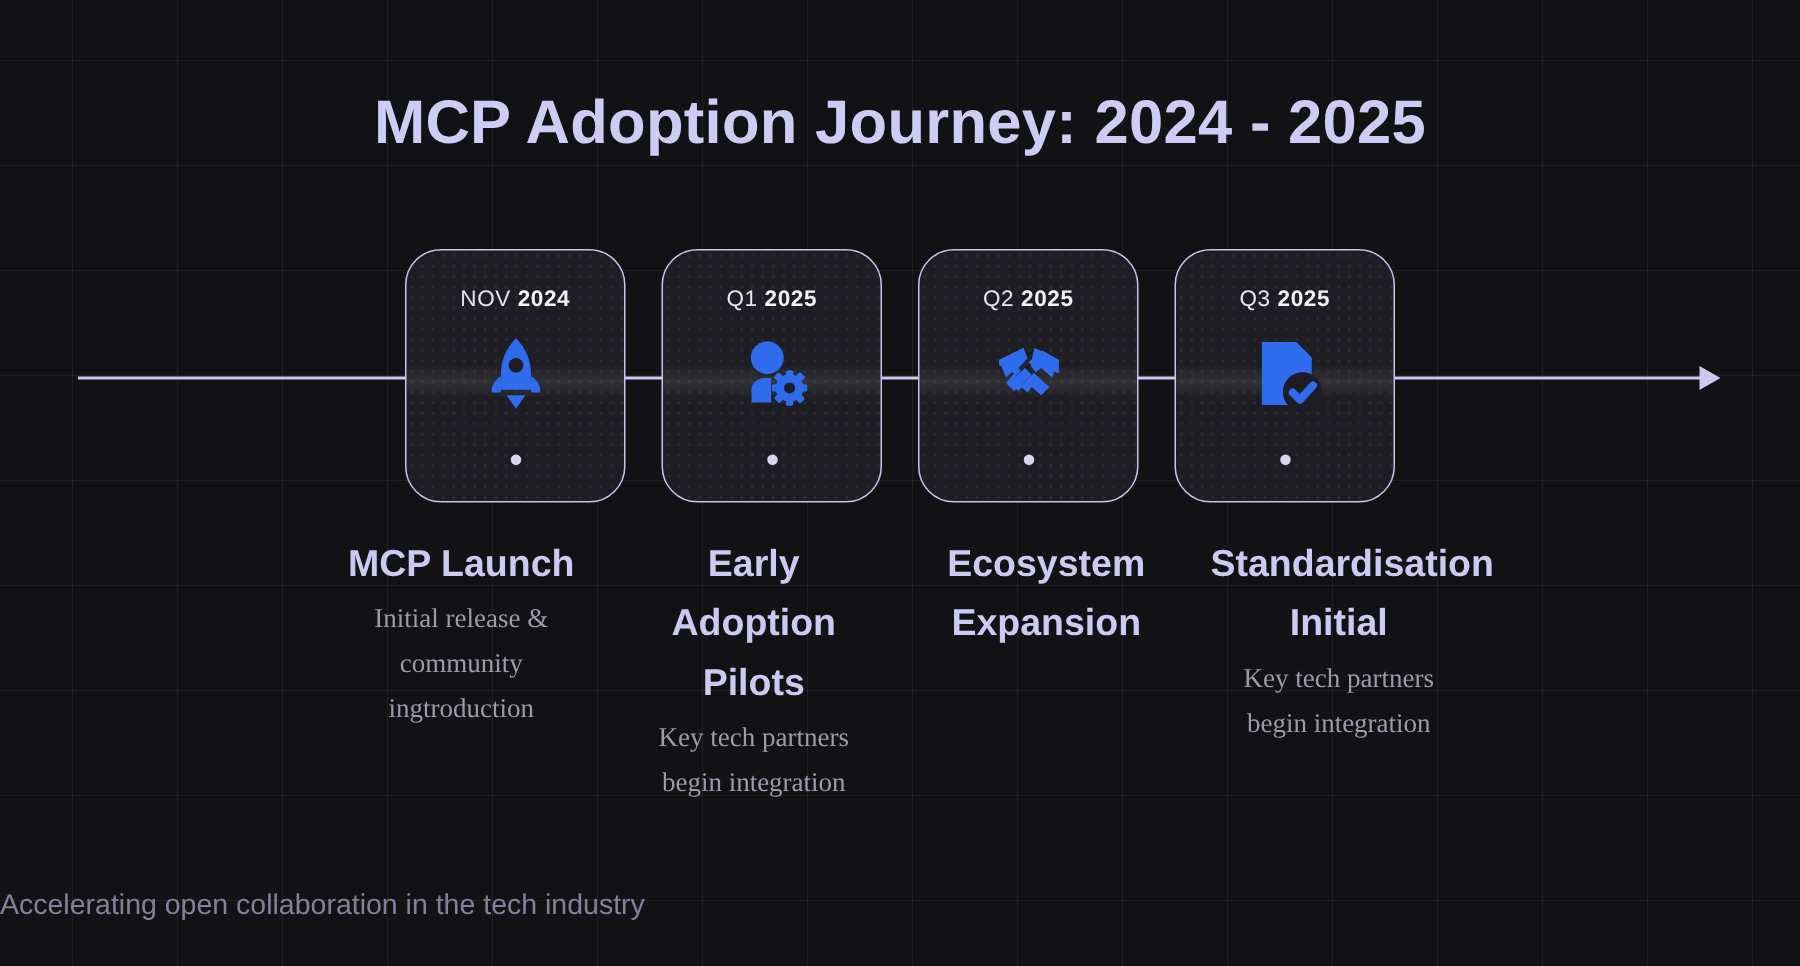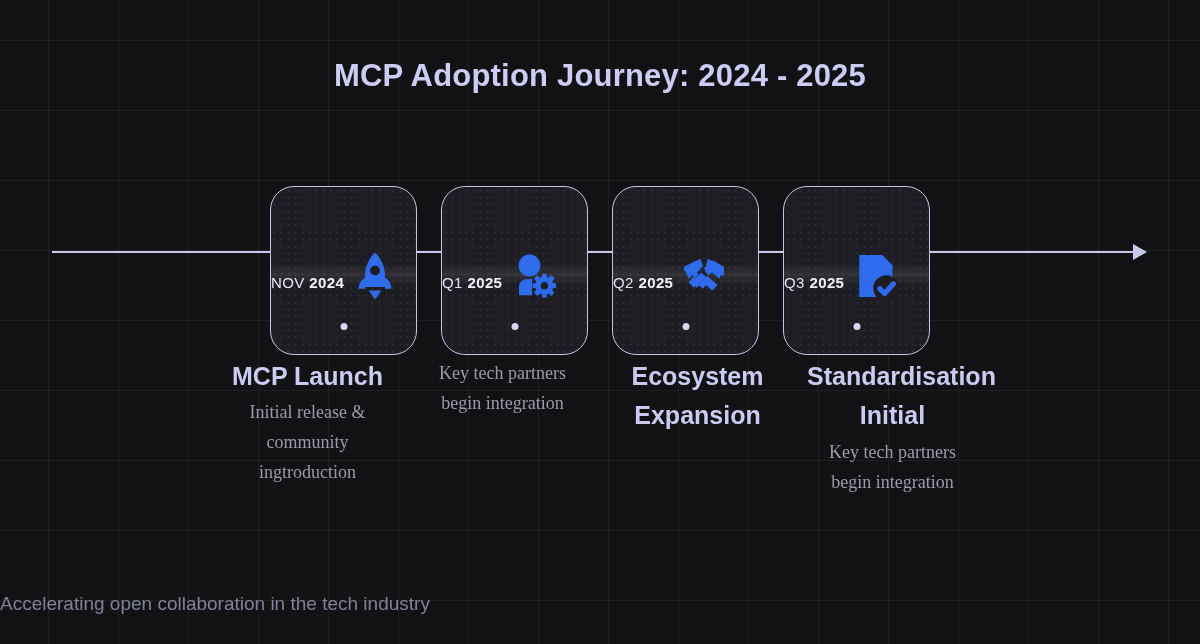--- a/index.html
+++ b/index.html
@@ -20,21 +20,21 @@
     background-size:70px 70px;
     background-position:48px 40px;
     overflow:hidden;
   }
 
   
   .title {
     position:absolute;
     top:58px; left:0; width:1200px;
     text-align:center;
-    font-size:31px;
+    font-size:41px;
     font-weight:bold;
     letter-spacing:0.2px;
     color:#ccccf4;
   }
 
   
   .axis {
     position:absolute;
     left:52px; top:251px;
     width:1090px; height:2px;
@@ -60,23 +60,23 @@
   }
   .card {
     position:relative;
     width:147px; height:169px;
     border:1.6px solid #c5c6ea;
     border-radius:24px;
     background-color:#1d1d23;
     background-image:radial-gradient(rgba(255,255,255,0.05) 1px, transparent 1.1px);
     background-size:7px 7px;
     display:flex;
+    flex-direction:column;
     align-items:center;
     overflow:hidden;
-    margin-top:20px;
   }
   .card::after {
     content:"";
     position:absolute;
     left:0; right:0; top:76px; height:23px;
     background:linear-gradient(to bottom, rgba(255,255,255,0.0), rgba(255,255,255,0.085), rgba(255,255,255,0.0));
     pointer-events:none;
   }
   .card-date {
     margin-top:24px;
@@ -238,20 +238,21 @@
 
 
   </div>
 
   <div class="labels">
     <div class="label-col">
       <div class="label-head">MCP Launch</div>
       <div class="label-desc">Initial release &amp; community ingtroduction</div>
     </div>
     <div class="label-col">
+      <div class="label-head">Early Adoption Pilots</div>
       <div class="label-desc">Key tech partners begin integration</div>
     </div>
     <div class="label-col">
       <div class="label-head">Ecosystem Expansion</div>
     </div>
     <div class="label-col">
       <div class="label-head">Standardisation Initial</div>
       <div class="label-desc">Key tech partners begin integration</div>
     </div>
   </div>

